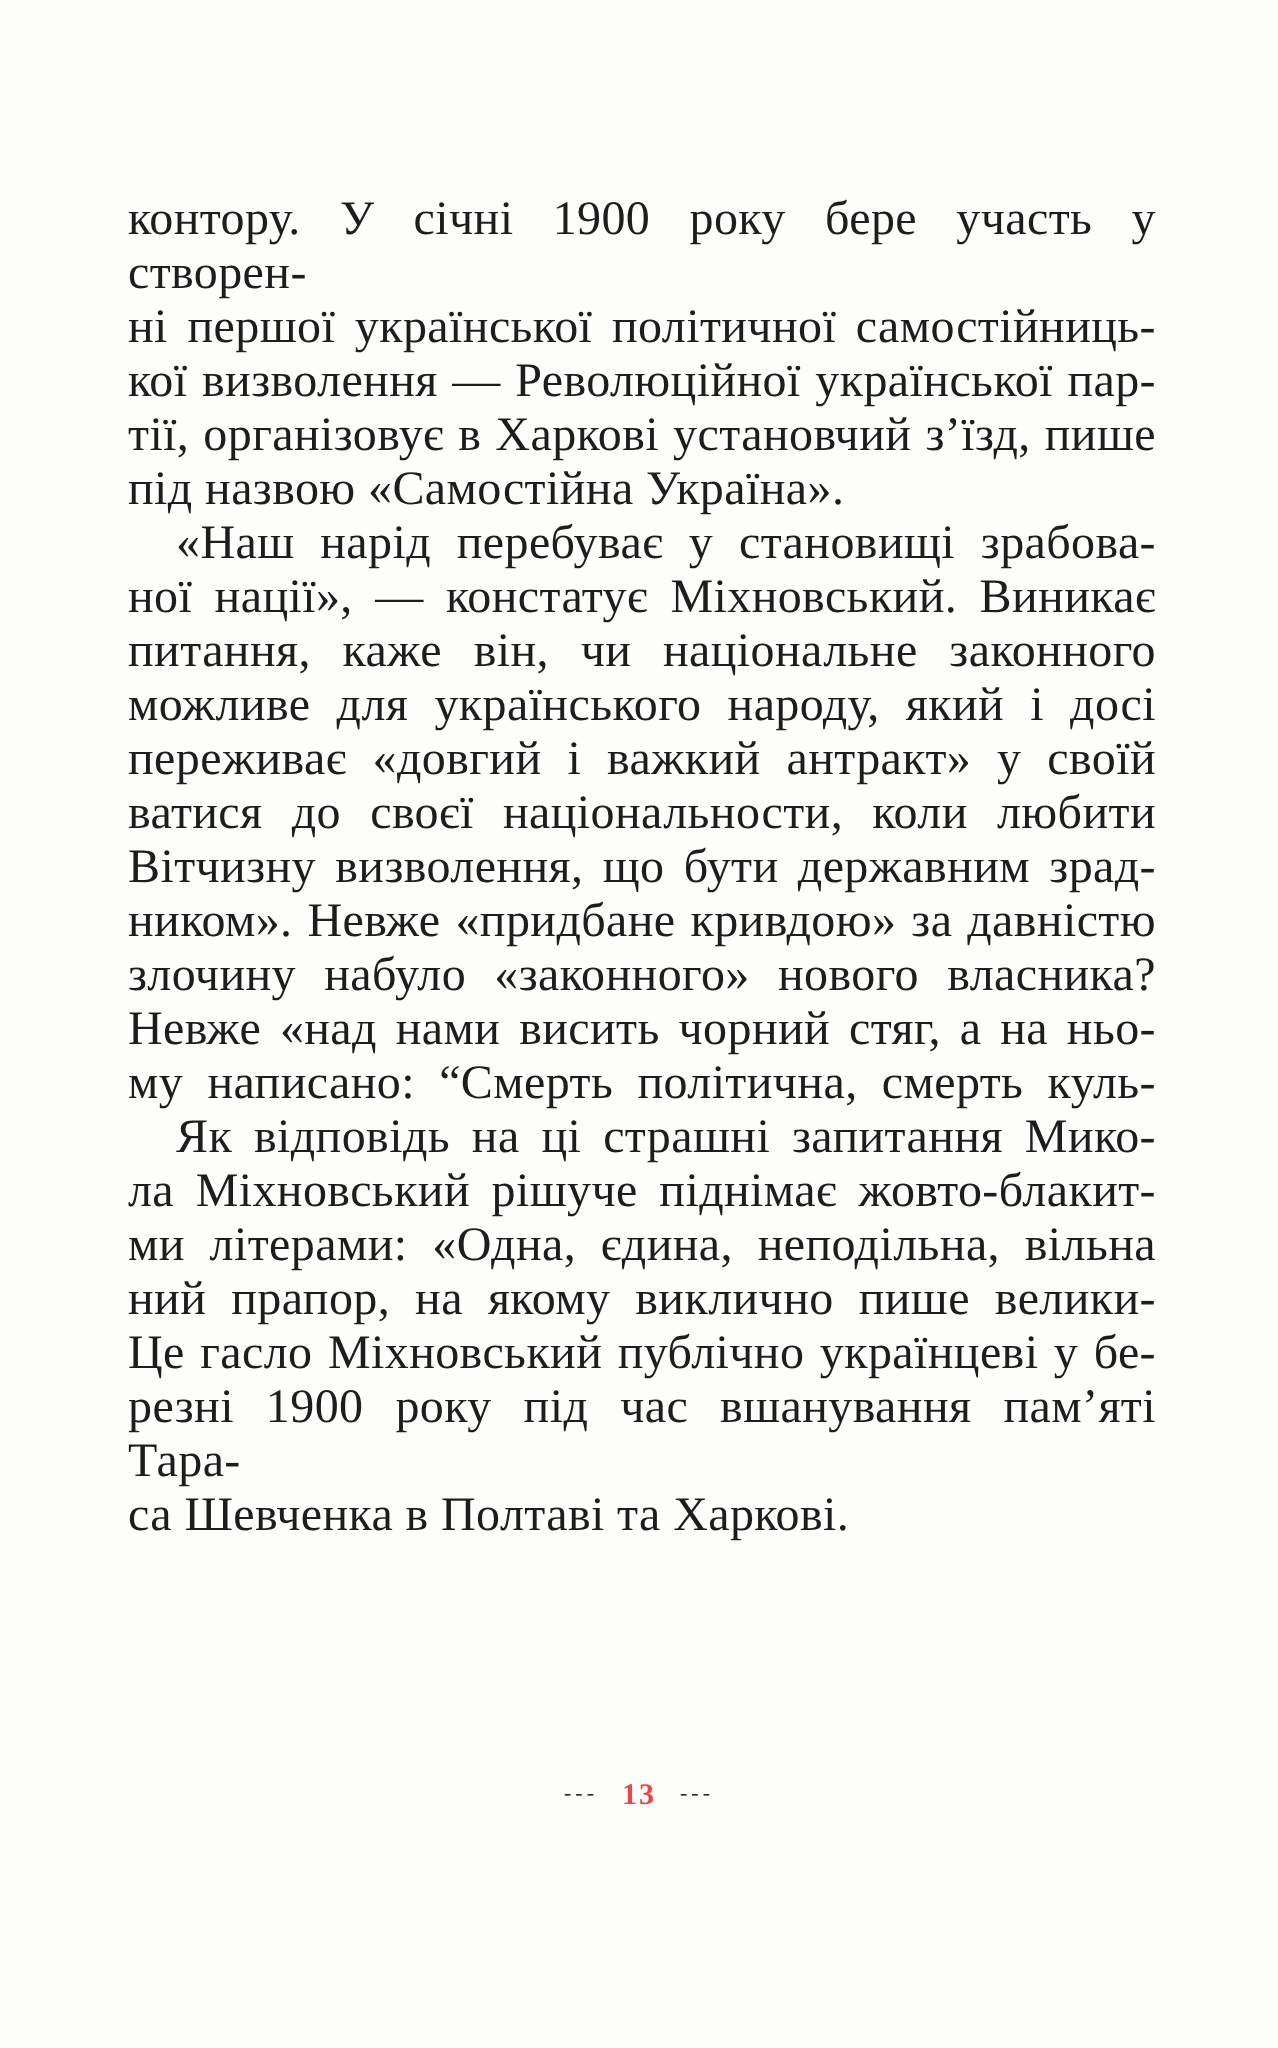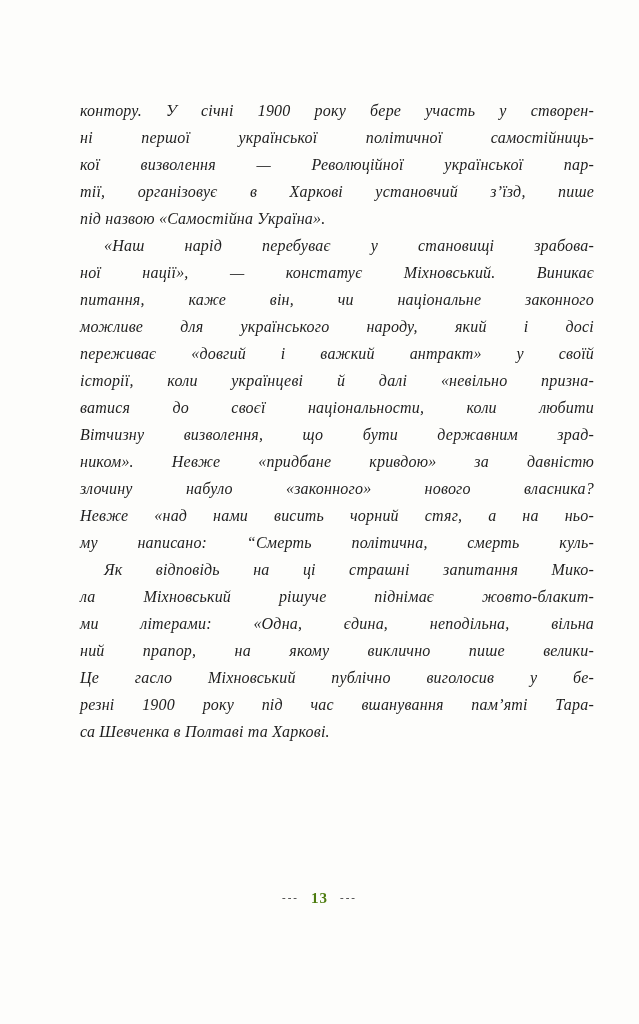--- a/index.html
+++ b/index.html
@@ -11,27 +11,26 @@
     overflow: hidden;
   }
   .page {
     position: relative;
     width: 639px;
     height: 1024px;
     background: #fdfdfb;
   }
   .text-block {
     position: absolute;
-    left: 80px;
+    left: 64px;
     top: 97px;
     width: 514px;
-    font-size: 16px;
+    font-size: 24px;
     line-height: 27px;
     letter-spacing: 0.2px;
-    font-style: italic;
   }
   .line {
     text-align: justify;
     text-align-last: justify;
     white-space: normal;
     min-height: 27px;
   }
   .line.last { text-align-last: left; }
   .line.indent { text-indent: 24px; }
   .footer {
@@ -48,21 +47,21 @@
     font-size: 11px;
     letter-spacing: 2px;
     color: #2a2a2a;
     line-height: 1;
     transform: translateY(-1px);
   }
   .page-number {
     font-size: 15px;
     font-weight: bold;
     letter-spacing: 1px;
-    color: #4d7c0f;
+    color: #ef4444;
     line-height: 1;
   }
 </style>
 </head>
 <body>
 
 <div class="page">
 
   <div class="text-block">
 
@@ -73,35 +72,34 @@
       <div class="line">тії, організовує в Харкові установчий з’їзд, пише</div>
       <div class="line last">під назвою «Самостійна Україна».</div>
     </div>
 
     <div>
       <div class="line indent">«Наш нарід перебуває у становищі зрабова-</div>
       <div class="line">ної нації», — констатує Міхновський. Виникає</div>
       <div class="line">питання, каже він, чи національне законного</div>
       <div class="line">можливе для українського народу, який і досі</div>
       <div class="line">переживає «довгий і важкий антракт» у своїй</div>
-      <div class="line">історії, коли українцеві й далі «невільно призна-</div>
       <div class="line">ватися до своєї національности, коли любити</div>
       <div class="line">Вітчизну визволення, що бути державним зрад-</div>
       <div class="line">ником». Невже «придбане кривдою» за давністю</div>
       <div class="line">злочину набуло «законного» нового власника?</div>
       <div class="line">Невже «над нами висить чорний стяг, а на ньо-</div>
       <div class="line">му написано: “Смерть політична, смерть куль-</div>
     </div>
 
     <div>
       <div class="line indent">Як відповідь на ці страшні запитання Мико-</div>
       <div class="line">ла Міхновський рішуче піднімає жовто-блакит-</div>
       <div class="line">ми літерами: «Одна, єдина, неподільна, вільна</div>
       <div class="line">ний прапор, на якому виклично пише велики-</div>
-      <div class="line">Це гасло Міхновський публічно виголосив у бе-</div>
+      <div class="line">Це гасло Міхновський публічно українцеві у бе-</div>
       <div class="line">резні 1900 року під час вшанування пам’яті Тара-</div>
       <div class="line last">са Шевченка в Полтаві та Харкові.</div>
     </div>
 
   </div>
 
   <div class="footer">
     <span class="ornament">---</span>
     <span class="page-number">13</span>
     <span class="ornament">---</span>

